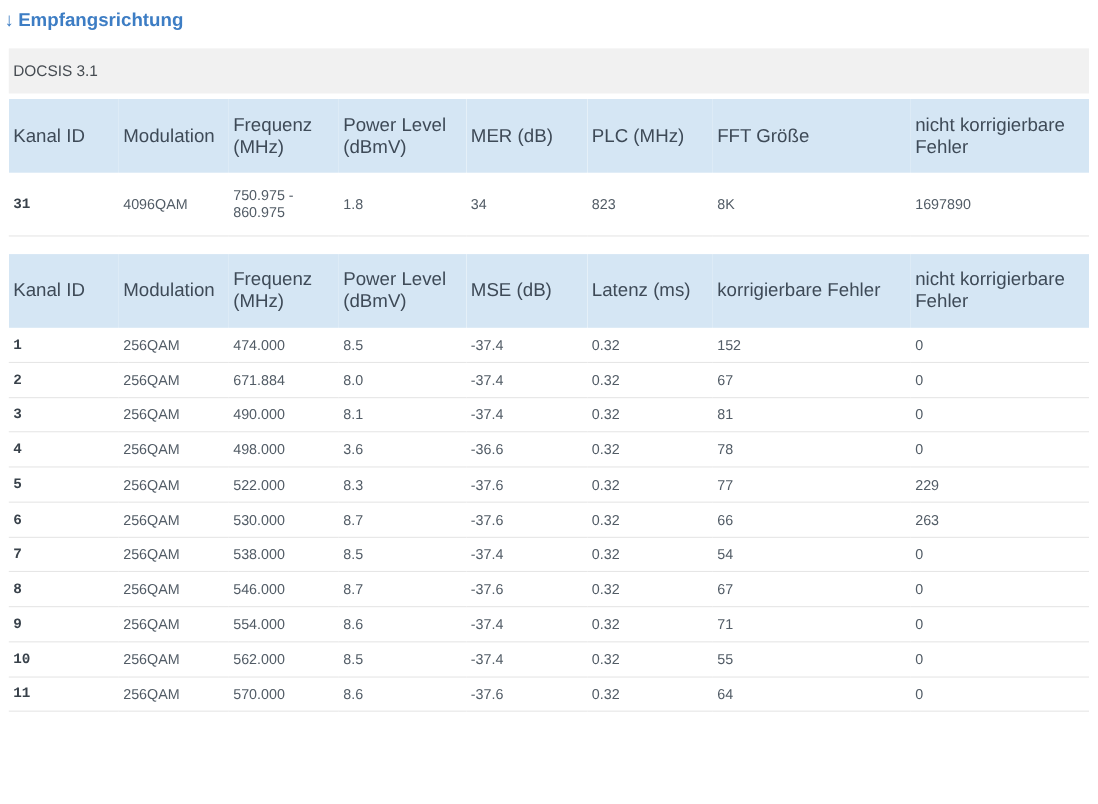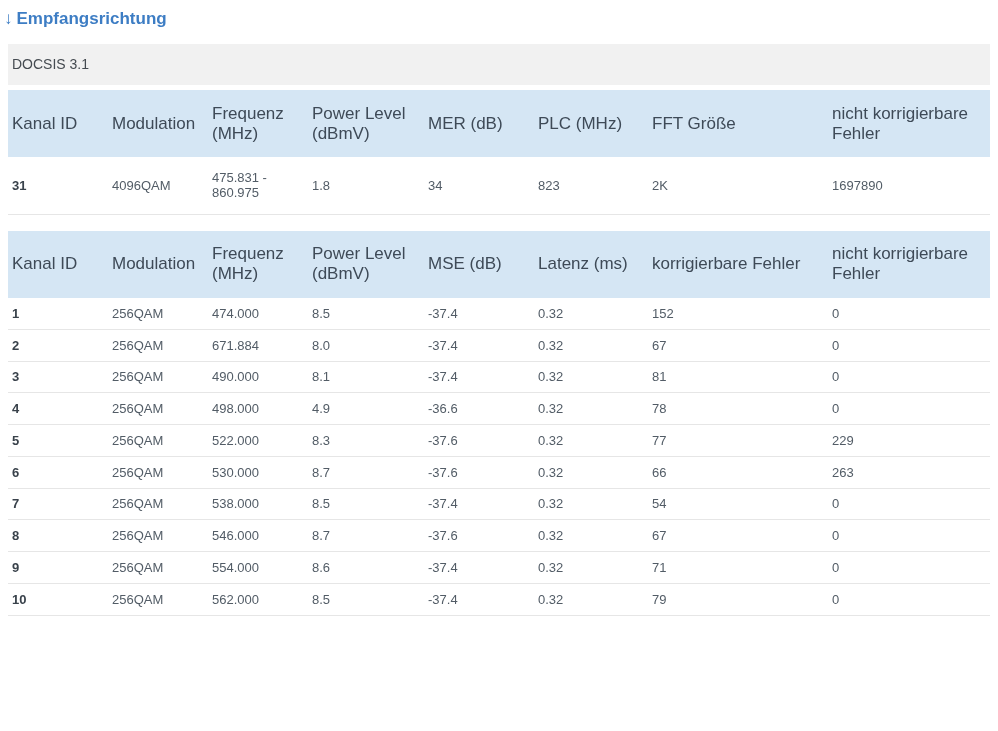--- a/index.html
+++ b/index.html
@@ -59,20 +59,21 @@
     color:var(--text-head);
   }
   tbody td{
     border-bottom:1px solid var(--row-border);
     font-size:13px;
     color:var(--text-main);
   }
   tbody td:first-child{
     font-weight:bold;
     color:var(--text-dark);
+    font-family:Liberation Mono, monospace;
   }
   .t31 tbody td{height:57px;}
   .t30 tbody td{height:31.75px;}
 </style>
 </head>
 <body>
 
 <h1 class="page-title">
   <span class="arrow">↓</span><span>Empfangsrichtung</span>
 </h1>
@@ -100,26 +101,26 @@
           <th>MER (dB)</th>
           <th>PLC (MHz)</th>
           <th>FFT Größe</th>
           <th>nicht korrigierbare Fehler</th>
         </tr>
       </thead>
     <tbody>
         <tr>
           <td>31</td>
           <td>4096QAM</td>
-          <td>475.831 -
+          <td>750.975 -
 860.975</td>
           <td>1.8</td>
           <td>34</td>
           <td>823</td>
-          <td>2K</td>
+          <td>8K</td>
           <td>1697890</td>
         </tr>
       </tbody>
   </table>
 </section>
 
 <section class="channel-section section-two">
   <table class="t30">
     <colgroup>
         <col style="width: 100px;">
@@ -172,21 +173,21 @@
           <td>8.1</td>
           <td>-37.4</td>
           <td>0.32</td>
           <td>81</td>
           <td>0</td>
         </tr>
         <tr>
           <td>4</td>
           <td>256QAM</td>
           <td>498.000</td>
-          <td>4.9</td>
+          <td>3.6</td>
           <td>-36.6</td>
           <td>0.32</td>
           <td>78</td>
           <td>0</td>
         </tr>
         <tr>
           <td>5</td>
           <td>256QAM</td>
           <td>522.000</td>
           <td>8.3</td>
@@ -235,18 +236,28 @@
           <td>71</td>
           <td>0</td>
         </tr>
         <tr>
           <td>10</td>
           <td>256QAM</td>
           <td>562.000</td>
           <td>8.5</td>
           <td>-37.4</td>
           <td>0.32</td>
-          <td>79</td>
+          <td>55</td>
+          <td>0</td>
+        </tr>
+        <tr>
+          <td>11</td>
+          <td>256QAM</td>
+          <td>570.000</td>
+          <td>8.6</td>
+          <td>-37.6</td>
+          <td>0.32</td>
+          <td>64</td>
           <td>0</td>
         </tr>
       </tbody>
   </table>
 </section>
 
 </body></html>

